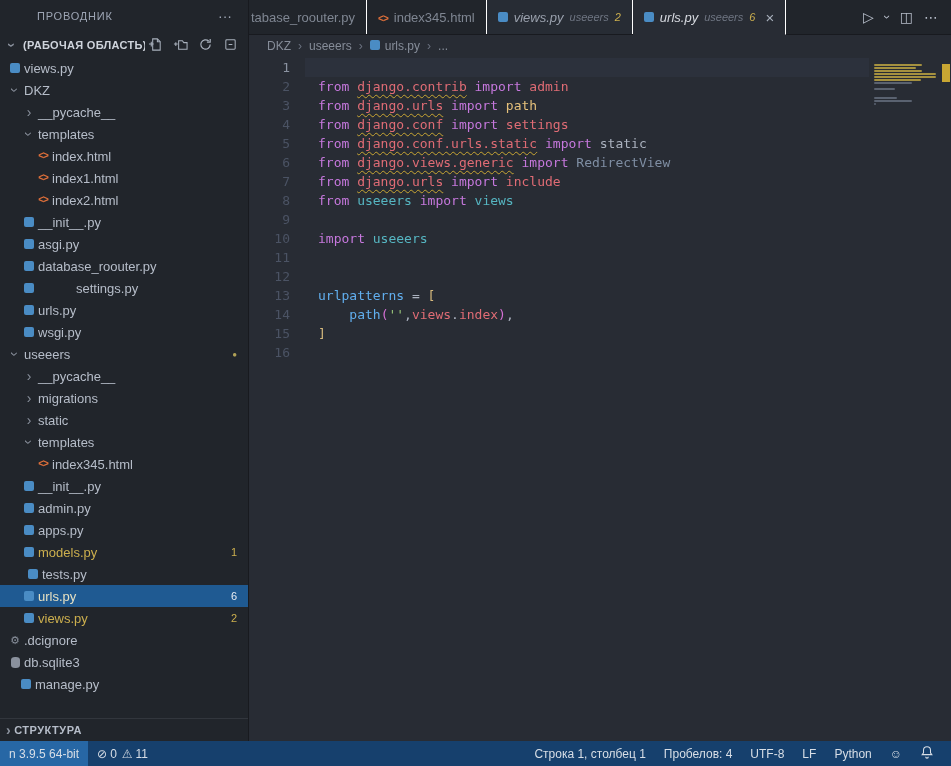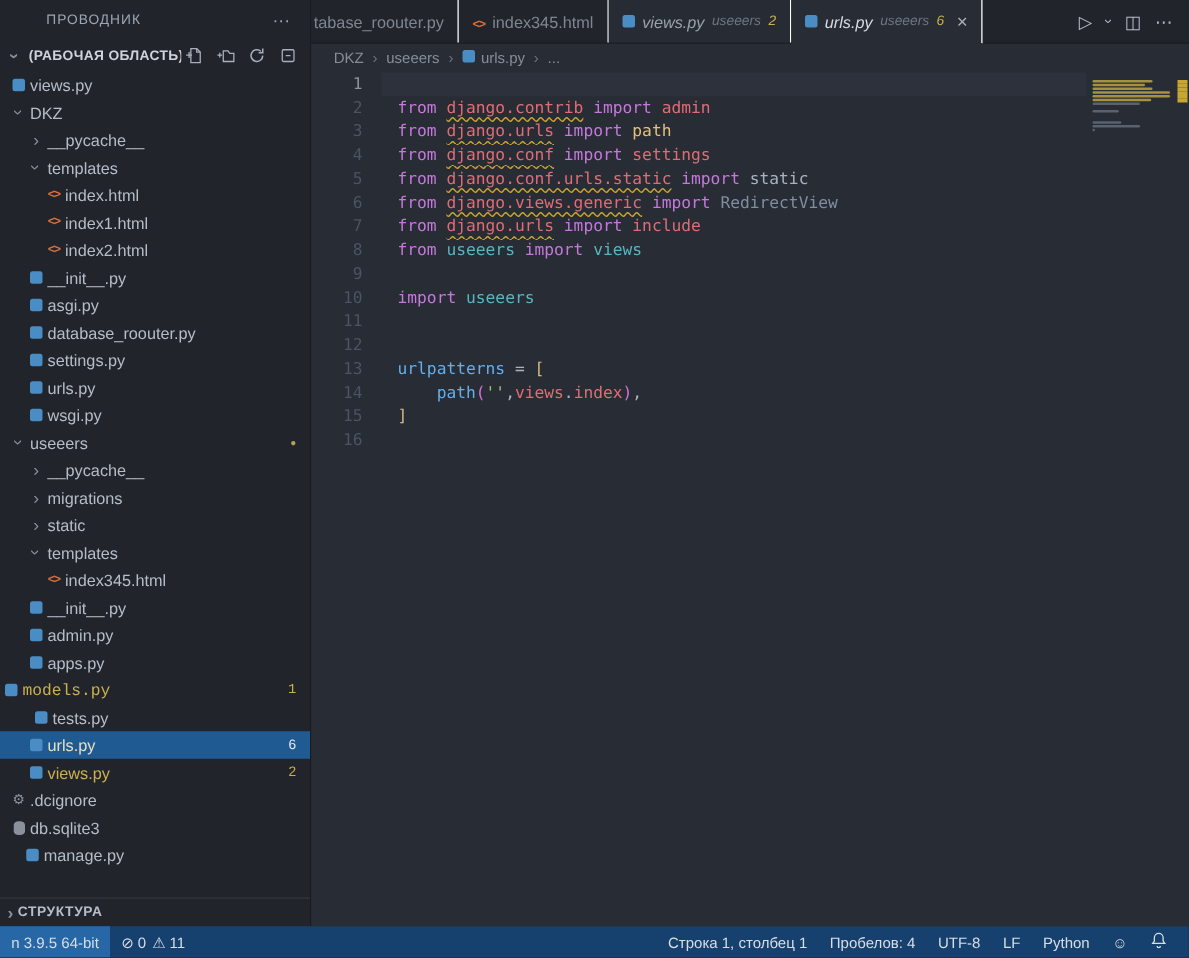--- a/index.html
+++ b/index.html
@@ -178,21 +178,21 @@
               <i class="fi fi-py"></i>
             </span>
             <span class="tree-label">asgi.py</span>
           </div>
           <div class="tree-row" style="padding-left: 20px;">
             <span class="slot">
               <i class="fi fi-py"></i>
             </span>
             <span class="tree-label">database_roouter.py</span>
           </div>
-          <div class="tree-row" style="padding-left: 20px;">
+          <div class="tree-row" style="padding-left: 20px; gap: 38px;">
             <span class="slot">
               <i class="fi fi-py"></i>
             </span>
             <span class="tree-label">settings.py</span>
           </div>
           <div class="tree-row" style="padding-left: 20px;">
             <span class="slot">
               <i class="fi fi-py"></i>
             </span>
             <span class="tree-label">urls.py</span>
@@ -251,21 +251,21 @@
               <i class="fi fi-py"></i>
             </span>
             <span class="tree-label">admin.py</span>
           </div>
           <div class="tree-row" style="padding-left: 20px;">
             <span class="slot">
               <i class="fi fi-py"></i>
             </span>
             <span class="tree-label">apps.py</span>
           </div>
-          <div class="tree-row" style=" font-family: Liberation Mono, monospace;">
+          <div class="tree-row" style="padding-left: 20px;">
             <span class="slot">
               <i class="fi fi-py"></i>
             </span>
             <span class="tree-label warn">models.py</span>
             <span class="tree-badge">1</span>
           </div>
           <div class="tree-row" style="padding-left: 24px;">
             <span class="slot">
               <i class="fi fi-py"></i>
             </span>

